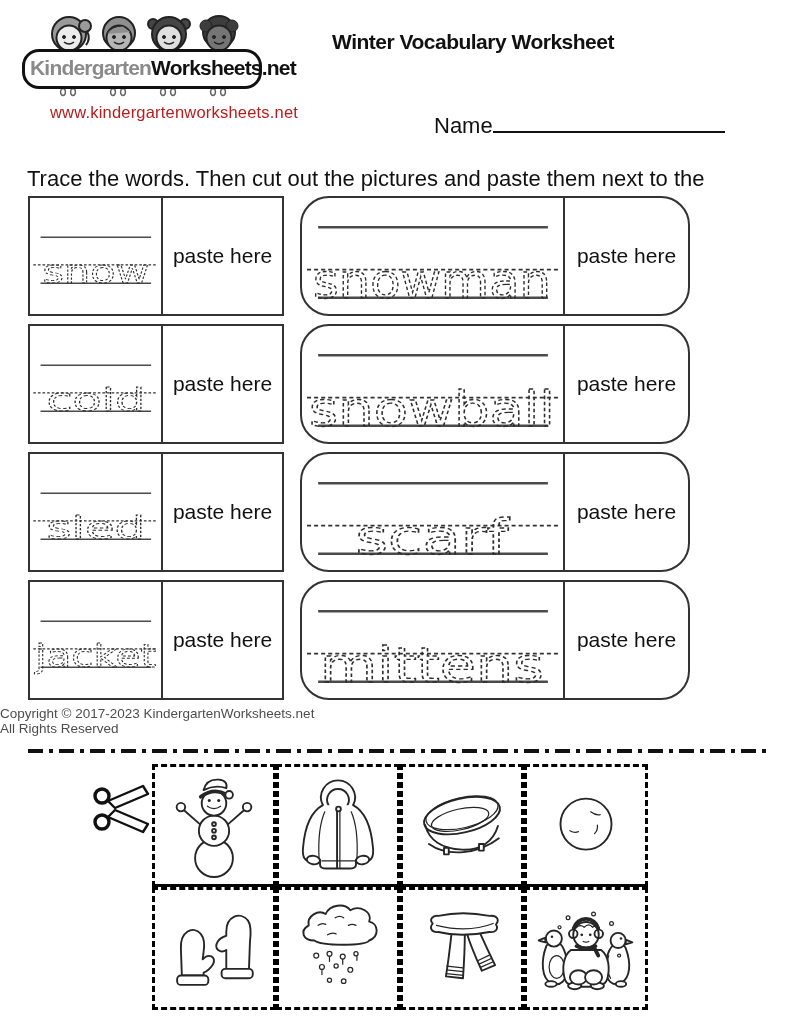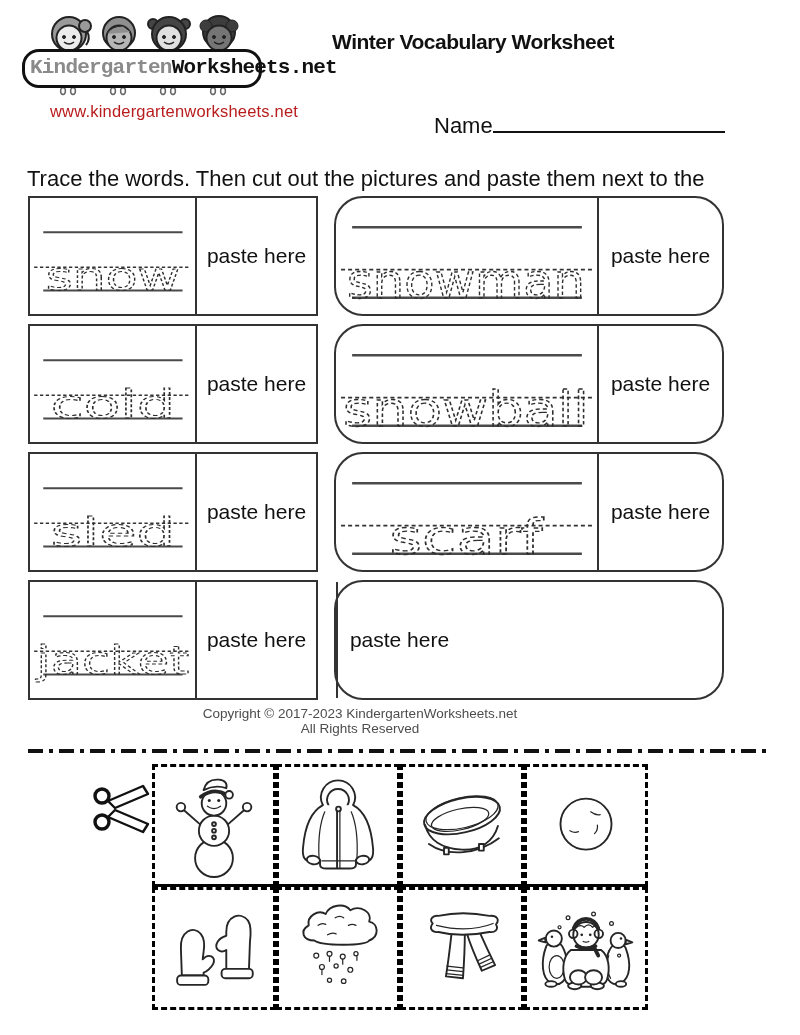--- a/index.html
+++ b/index.html
@@ -8,61 +8,61 @@
     font-family:"Liberation Sans", sans-serif; color:#1a1a1a; overflow:hidden;
   }
 
   
   .logo { position:absolute; left:22px; top:4px; width:240px; }
   .logo-kids { display:block; margin:0 auto; }
   .logo-bar {
     position:relative; z-index:2; margin-top:-13px;
     border:3px solid #111; border-radius:17px; background:#fff;
     padding:4px 5px 6px; text-align:center; white-space:nowrap;
-    font-weight:bold; font-size:21px; letter-spacing:-0.8px;font-family:Liberation Mono, monospace;
+    font-weight:bold; font-size:21px; letter-spacing:-0.8px;
   }
   .brand-gray { color:#8a8a8a; }
   .brand-black { color:#111; }
   .logo-feet { display:block; margin:-1px auto 0; }
   .logo-site { margin-top:5px; font-size:16.5px; color:#b91c1c; letter-spacing:0.2px;margin-left:28px; }
 
   
   .title {
     position:absolute; left:258px; top:30px; width:430px; text-align:center;
     font-size:21px; font-weight:bold; letter-spacing:-0.5px; color:#111;
   }
   .name-row { position:absolute; left:434px; top:101px; font-size:22px; color:#111; }
   .name-underline { display:inline-block; width:232px; height:30px; border-bottom:2.5px solid #111; }
 
   .instruction { position:absolute; left:27px; top:166px; width:750px; font-size:22px; color:#111; }
 
   
   .trace-grid { position:absolute; left:28px; top:196px; }
   .trace-row { display:flex; margin-bottom:8px; }
   .word-box { border:2.5px solid #333; height:120px; display:flex; background:#fff; box-sizing:border-box; }
-  .word-box.left  { width:290px; margin-right:16px; }
+  .word-box.left  { width:256px; margin-right:16px; }
   .word-box.right { width:390px;border-radius:29px; }
   .trace-cell { flex:1 1 auto; position:relative; }
   .trace-svg { width:100%; height:100%; display:block; }
   .paste-cell {
     border-left:2.5px solid #333; display:flex; align-items:center; justify-content:center;
     font-size:21px; color:#111; flex:0 0 auto;
   }
   .word-box.left  .paste-cell { width:119px; }
   .word-box.right .paste-cell { width:123px; }
 
   .guide-top, .guide-base { stroke:#4a4a4a; stroke-width:2.4; }
   .guide-mid { stroke:#333; stroke-width:1.8; stroke-dasharray:4 3; }
   .trace-text {
     fill:none; stroke:#2e2e2e; stroke-width:1.35; stroke-dasharray:3.5 2.5;
     font-family:"DejaVu Sans", sans-serif; font-size:48px;
   }
 
   
-  .copyright { position:absolute; left:0; top:706px; width:720px; text-align:center;
+  .copyright { position:absolute; left:0; top:706px; width:720px; text-align:left;
     font-size:13.5px; line-height:15px; color:#4d4d4d; }
 
   
   .cut-line { position:absolute; left:28px; top:749px; width:744px; height:4px;
     background:repeating-linear-gradient(90deg,#111 0 15px,transparent 15px 21px,#111 21px 25px,transparent 25px 31px); }
   .scissors { position:absolute; left:91px; top:779px; }
 
   
   .pic-grid { position:absolute; left:152px; top:764px; width:496px; height:246px;
     display:grid; grid-template-columns:repeat(4,1fr); grid-template-rows:1fr 1fr; }
@@ -235,20 +235,28 @@
           <svg class="trace-svg" viewBox="0 0 199 115">
             <line class="guide-top" x1="16" y1="29" x2="184" y2="29"></line>
             <line class="guide-mid" x1="5" y1="71" x2="194" y2="71"></line>
             <line class="guide-base" x1="16" y1="99" x2="184" y2="99"></line>
             <text class="trace-text" x="100" y="99" text-anchor="middle" textLength="184" lengthAdjust="spacingAndGlyphs">jacket</text>
           </svg>
         </div>
         <div class="paste-cell">paste here</div>
       </div>
       <div class="word-box right">
+        <div class="trace-cell">
+          <svg class="trace-svg" viewBox="0 0 259 115">
+            <line class="guide-top" x1="16" y1="29" x2="244" y2="29"></line>
+            <line class="guide-mid" x1="5" y1="71" x2="254" y2="71"></line>
+            <line class="guide-base" x1="16" y1="99" x2="244" y2="99"></line>
+            <text class="trace-text" x="129" y="99" text-anchor="middle" textLength="222" lengthAdjust="spacingAndGlyphs">mittens</text>
+          </svg>
+        </div>
         <div class="paste-cell">paste here</div>
       </div>
     </div>
   </div>
 
   <div class="copyright">
     <div>Copyright © 2017-2023 KindergartenWorksheets.net</div>
     <div>All Rights Reserved</div>
   </div>
 

